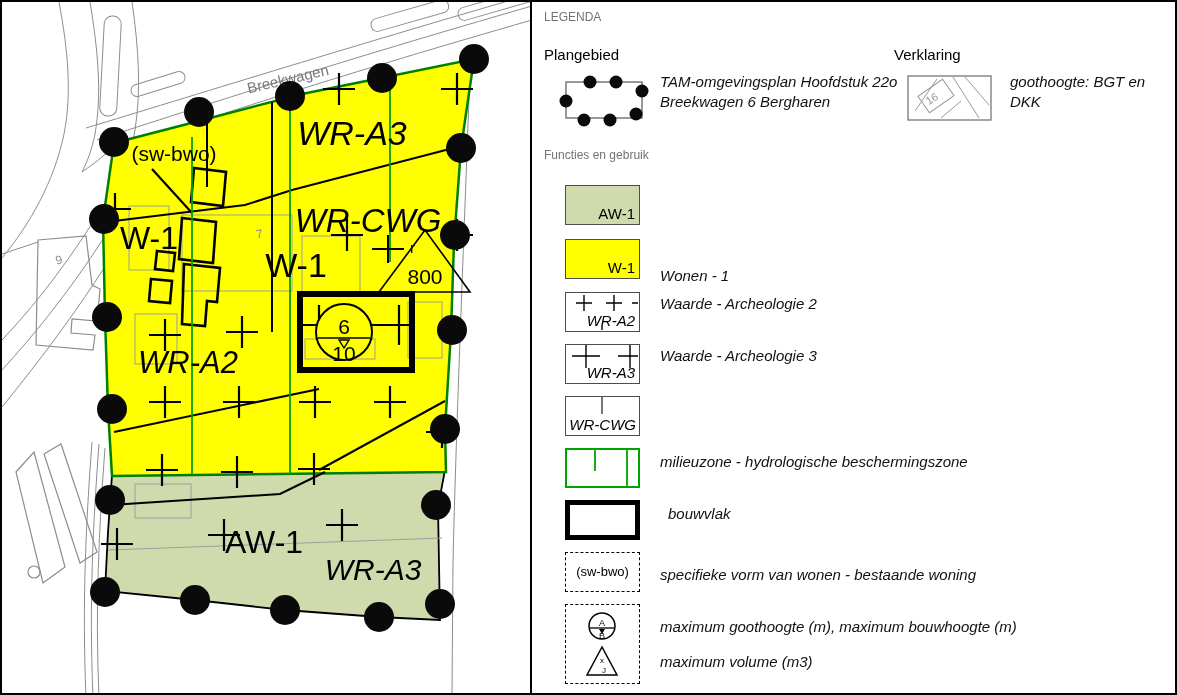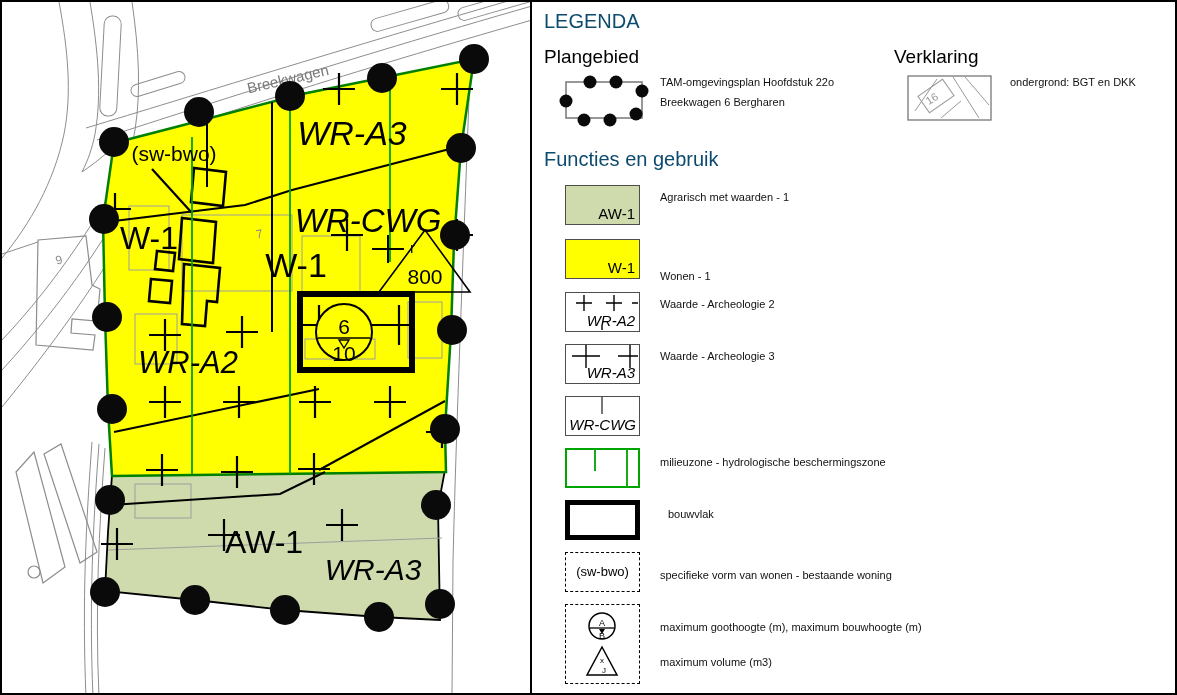--- a/index.html
+++ b/index.html
@@ -1,22 +1,22 @@
 <!DOCTYPE html>
 <html><head>
 <meta charset="utf-8">
 <style>
   html,body{margin:0;padding:0;background:#fff;font-family:"Liberation Sans",sans-serif;}
   #app{position:relative;width:1177px;height:695px;background:#fff;border:2px solid #000;box-sizing:border-box;overflow:hidden;}
   #map-panel{position:absolute;left:0;top:0;width:530px;height:691px;background:#fff;}
   #legend-panel{position:absolute;left:528px;top:0;width:645px;height:691px;background:#fff;border-left:2px solid #000;}
   .abs{position:absolute;}
-  .h1{font-size:20px;color:#0c4a6e;}
-  .h2{font-size:19px;color:#000;}
-  .lbl{font-size:11px;color:#111;line-height:20px;}
+  .h1{font-size:12px;color:#737373;}
+  .h2{font-size:15px;color:#000;}
+  .lbl{font-size:15px;color:#111;line-height:20px;font-style:italic;}
   .swatch{position:absolute;width:75px;height:40px;box-sizing:border-box;}
   .sw-border{border:1.5px solid #4d4d4d;}
   .sw-code{position:absolute;right:4px;bottom:2px;font-size:15px;color:#000;}
   .sw-code.it{font-style:italic;}
   .bouwvlak-box{border:5px solid #000;background:#fff;}
   .swbwo-box{border:1.6px dashed #000;background:#fff;}
   .swbwo-code{position:absolute;left:0;right:0;top:11px;text-align:center;font-size:13px;color:#000;}
   .maat-box{position:absolute;width:75px;height:80px;border:1.5px dashed #000;box-sizing:border-box;background:#fff;}
   svg text{font-family:"Liberation Sans",sans-serif;}
 </style>
@@ -208,29 +208,28 @@
         <path d="M8,36 L30,4"></path>
         <rect x="14" y="11" width="30" height="20" transform="rotate(-35 29 21)"></rect>
         <path d="M46,2 L72,43"></path>
         <path d="M58,2 L82,30"></path>
         <path d="M34,43 L54,26"></path>
       </g>
       <text transform="translate(27,27) rotate(-33)" font-size="11" fill="#999" text-anchor="middle">16</text>
     </svg>
 
     <div class="abs lbl" style="left:478px;top:70px;">
-      <div>ondergrond: BGT en DKK</div>
+      <div>goothoogte: BGT en DKK</div>
     </div>
 
     <div class="abs h1" style="left:12px;top:146px;">Functies en gebruik</div>
 
     <div class="swatch sw-border" style="left:33px;top:183px;background:#cfdbac;">
       <span class="sw-code">AW-1</span>
     </div>
-    <div class="abs lbl" style="left:128px;top:185px;">Agrarisch met waarden - 1</div>
 
     <div class="swatch sw-border" style="left:33px;top:237px;background:#ffff00;">
       <span class="sw-code">W-1</span>
     </div>
     <div class="abs lbl" style="left:128px;top:239px;margin-top:25px;">Wonen - 1</div>
 
     <div class="swatch sw-border" style="left:33px;top:290px;background:#fff;">
       <svg width="72" height="37" style="position:absolute;left:0;top:0;">
         <g stroke="#000" stroke-width="1.4" fill="none">
           <path d="M10,10 H26 M18,2 V18"></path>

